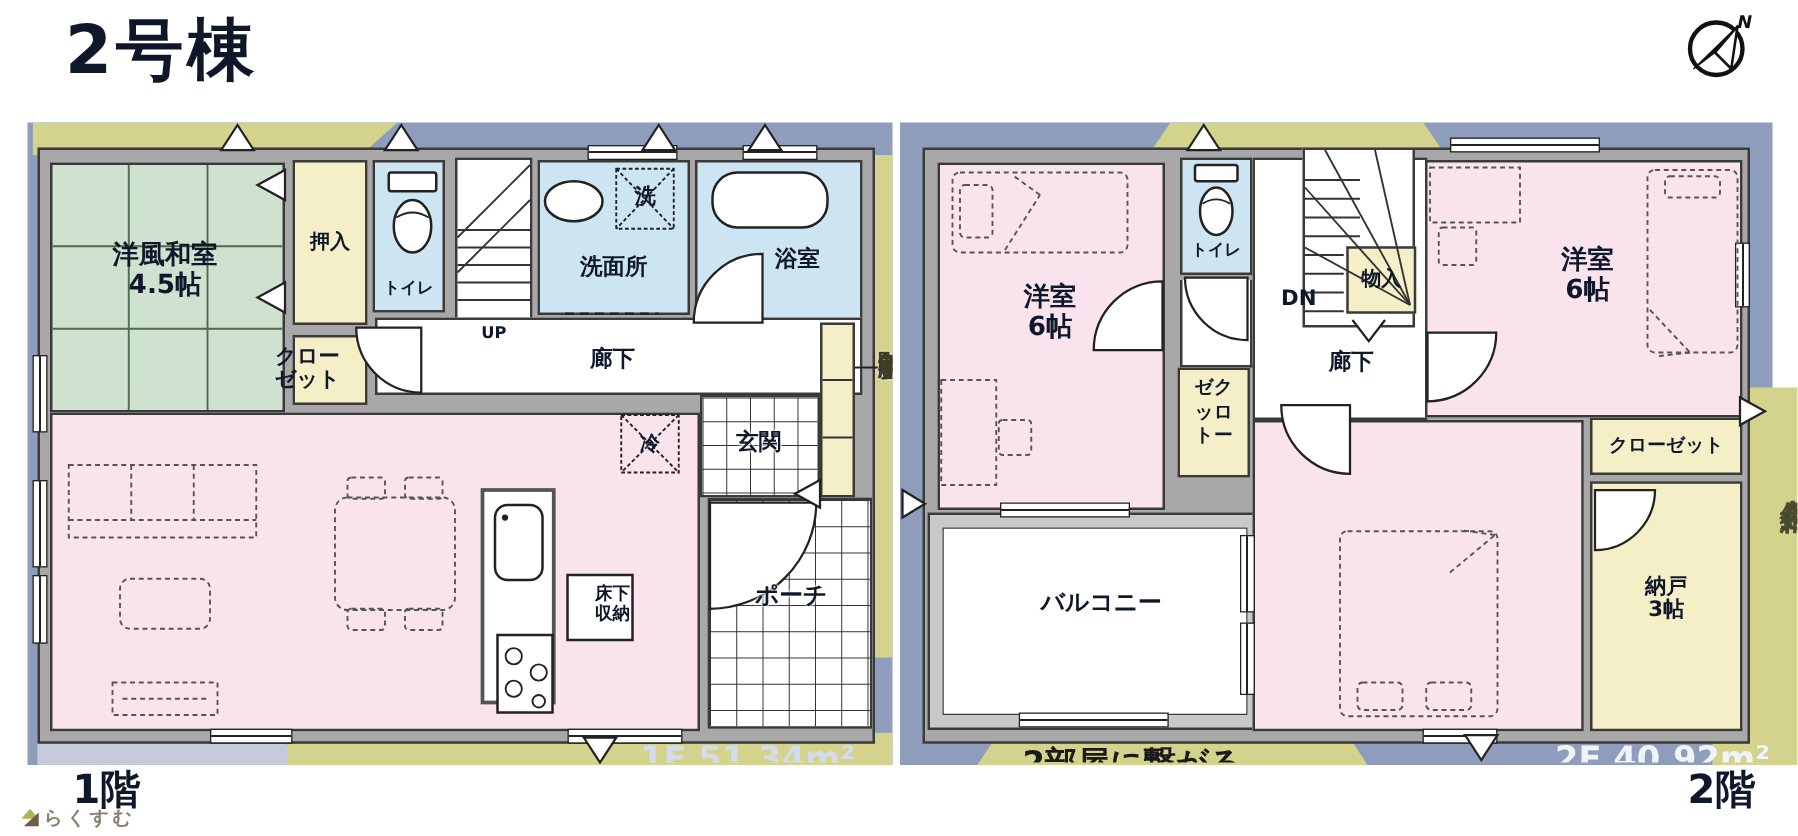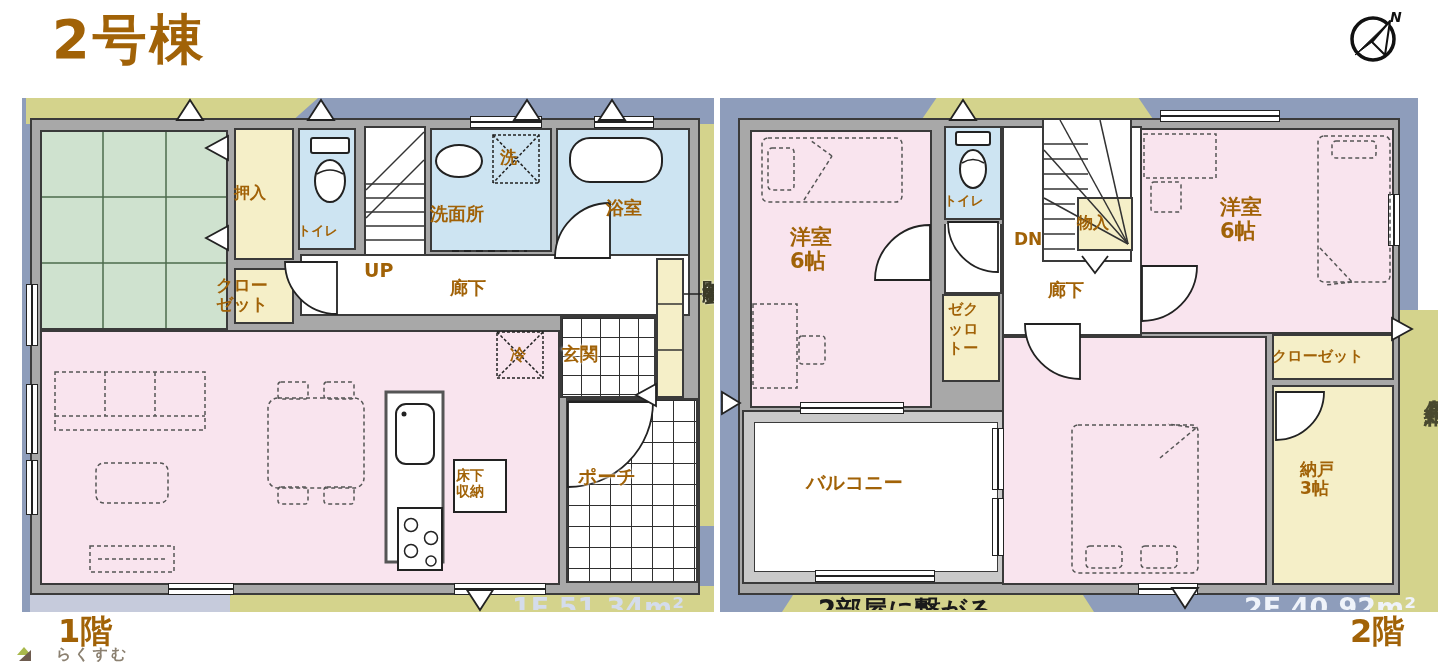--- a/index.html
+++ b/index.html
@@ -7,21 +7,21 @@
        font-family:"DejaVu Sans","Liberation Sans",sans-serif;color:#111}
   .abs{position:absolute}
   .plan{position:absolute}
   .band{position:absolute}
   .wallbox{position:absolute;background:#a8a8a8;border:2px solid #3b3b3b;box-sizing:border-box}
   .room{position:absolute;border:2px solid #3a3a3a;box-sizing:border-box}
   .green{background:#cfe2cf}.pink{background:#f9e4ee}.cream{background:#f5efc8}
   .blue{background:#cde4f2}.white{background:#fff}
   .tile{background-color:#fff;background-image:linear-gradient(#2f2f2f 1px,transparent 1px),
         linear-gradient(90deg,#2f2f2f 1px,transparent 1px)}
-  .lbl{position:absolute;font-weight:700;text-align:left;line-height:1.12;white-space:nowrap;color:#a16207}
+  .lbl{position:absolute;font-weight:700;text-align:center;line-height:1.12;white-space:nowrap;color:#0f172a}
   .winh,.winv{position:absolute;border:1.5px solid #222;box-sizing:border-box}
   .winh{background:linear-gradient(to bottom,#fff 42%,#222 42%,#222 58%,#fff 58%)}
   .winv{background:linear-gradient(to right,#fff 42%,#222 42%,#222 58%,#fff 58%)}
   .vtext{writing-mode:vertical-rl;text-orientation:upright;font-weight:700}
   .clip{overflow:hidden}
   svg{position:absolute;left:0;top:0}
 </style>
 </head>
 <body>
 
@@ -154,27 +154,31 @@
     <g fill="#fff" stroke="#222" stroke-width="1.8">
       <polygon points="155,22 168,2 181,22"></polygon>
         <polygon points="286,22 299,2 312,22"></polygon>
       <polygon points="492,22 505,2 518,22"></polygon>
         <polygon points="577,22 590,2 603,22"></polygon>
       <polygon points="445,492 458,512 471,492"></polygon>
     </g>
     <line x1="662" y1="196" x2="694" y2="196" stroke="#222" stroke-width="1.5"></line>
   </svg>
 
+  <div class="lbl" style="left:40px;top:94px;width:140px;font-size:21px">
+    <span style="display:block">洋風和室</span>
+    <span style="display:block">4.5帖</span>
+  </div>
   <div class="lbl" style="left:212px;top:86px;width:60px;font-size:16px">押入</div>
   <div class="lbl" style="left:194px;top:178px;width:60px;font-size:17px">
     <span style="display:block">クロー</span>
     <span style="display:block">ゼット</span>
   </div>
   <div class="lbl" style="left:276px;top:126px;width:58px;font-size:13px">トイレ</div>
-  <div class="lbl" style="left:342px;top:162px;width:62px;font-size:19px;font-weight:600">UP</div>
+  <div class="lbl" style="left:342px;top:162px;width:62px;font-size:13px;font-weight:600">UP</div>
   <div class="lbl" style="left:408px;top:106px;width:122px;font-size:18px">洗面所</div>
   <div class="lbl" style="left:478px;top:50px;width:32px;font-size:17px">洗</div>
   <div class="lbl" style="left:584px;top:100px;width:64px;font-size:18px">浴室</div>
   <div class="lbl" style="left:428px;top:180px;width:80px;font-size:18px">廊下</div>
   <div class="lbl" style="left:488px;top:248px;width:20px;font-size:16px">冷</div>
   <div class="lbl" style="left:540px;top:246px;width:90px;font-size:18px;text-shadow:0 0 3px #fff,0 0 3px #fff">玄関</div>
   <div class="lbl" style="left:434px;top:370px;width:68px;font-size:14px">
     <span style="display:block">床下</span>
     <span style="display:block">収納</span>
   </div>
@@ -310,19 +314,19 @@
 </div>
 <div class="abs clip" style="left:512px;top:592px;width:210px;height:18px">
   <span style="font-size:27px;font-weight:700;color:#d4dcec">1F 51.34m²</span>
 </div>
 <div class="abs clip" style="left:1244px;top:592px;width:190px;height:18px">
   <span style="font-size:27px;font-weight:700;color:#eff3fa">2F 40.92m²</span>
 </div>
 
 <div class="lbl" style="left:58px;top:614px;font-size:32px">1階</div>
 <div class="lbl" style="left:1350px;top:614px;font-size:32px">2階</div>
-<div class="abs" style="left:16px;top:644px;height:20px;display:flex;align-items:center;gap:23px">
+<div class="abs" style="left:16px;top:644px;height:20px;display:flex;align-items:center;gap:2px">
   <svg width="17" height="17" style="position:static">
     <polygon points="1,9 8,1 15,9" fill="#a9b94c"></polygon>
     <polygon points="3,15 15,15 15,4" fill="#6e5c4f"></polygon>
   </svg>
   <span style="font-size:15px;color:#8b8070;letter-spacing:3px;font-weight:600">らくすむ</span>
 </div>
 
 </body></html>

